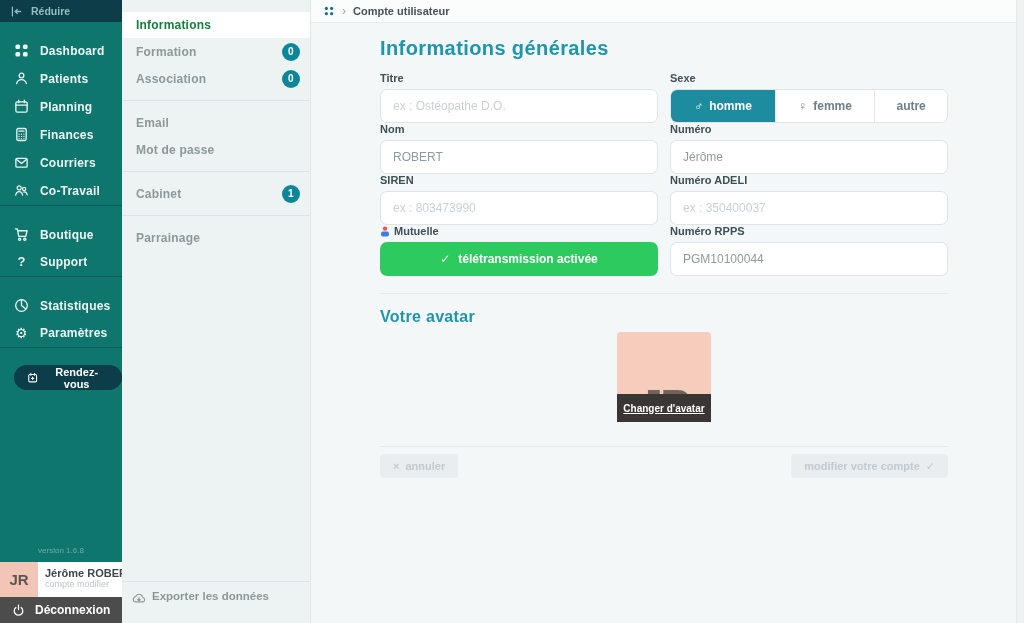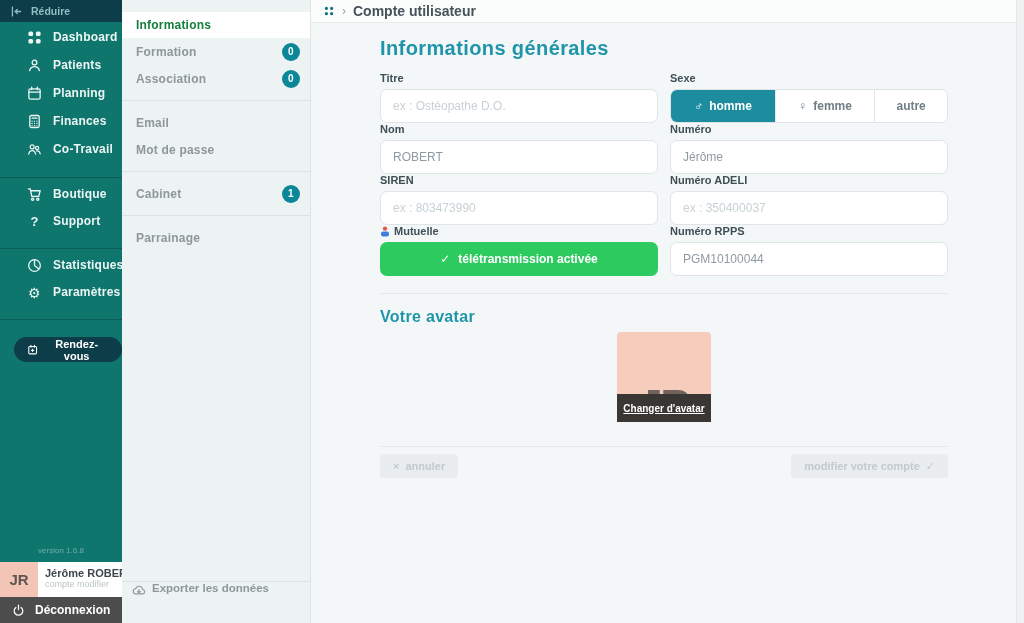--- a/index.html
+++ b/index.html
@@ -3,49 +3,49 @@
 <meta charset="utf-8">
 <style>
   * { margin:0; padding:0; box-sizing:border-box; }
   html,body { width:1024px; height:623px; overflow:hidden; }
   body { font-family:"Liberation Sans","DejaVu Sans",sans-serif; display:flex; background:#f3f7f8; }
 
   
   .main-sidebar { width:122px; flex:0 0 122px; background:#0f766e; color:#edf5f5; display:flex; flex-direction:column; }
   .collapse-bar { height:22px; background:#0c3d48; display:flex; align-items:center; gap:8px; padding:0 10px; font-size:10.5px; color:#93bcc3; font-weight:600; }
   .nav { padding-top:8px; }
-  .nav-item { height:28px; display:flex; align-items:flex-start; gap:11px; padding-left:27px; font-size:12px; font-weight:600; letter-spacing:.2px; cursor:pointer; }
+  .nav-item { height:28px; display:flex; align-items:flex-end; gap:11px; padding-left:14px; font-size:12px; font-weight:600; letter-spacing:.2px; cursor:pointer; }
   .nav-item svg, .nav-item .glyph { width:15px; height:15px; flex:0 0 15px; }
   .glyph { display:inline-flex; align-items:center; justify-content:center; font-size:13px; font-weight:700; }
   .side-sep { border-top:1px solid rgba(0,0,0,.22); margin:7px 0; }
   .rdv-btn { margin:10px auto 0 14px; background:#0c3d48; color:#fff; border:none; border-radius:13px; height:25px; padding:0 13px; font-size:11px; font-weight:700; display:flex; align-items:center; gap:6px; cursor:pointer; }
   .side-spacer { flex:1; }
   .version { font-size:8px; color:rgba(255,255,255,.38); text-align:center; padding-bottom:7px; }
   .user-card { height:35px; background:#fff; display:flex; align-items:stretch; cursor:pointer; }
   .user-avatar { width:38px; flex:0 0 38px; background:#f2c5b6; color:#5f5650; font-weight:700; font-size:15px; display:flex; align-items:center; justify-content:center; }
   .user-info { padding:5px 0 0 7px; overflow:hidden; }
   .user-name { font-size:11px; color:#3d484d; font-weight:700; white-space:nowrap; }
   .user-role { font-size:9px; color:#bcc5c9; }
   .logout { height:26px; background:#4c4c4c; color:#fff; display:flex; align-items:center; gap:10px; padding-left:12px; font-size:12px; font-weight:700; cursor:pointer; }
 
   
   .settings-sidebar { width:189px; flex:0 0 189px; background:#edf2f2; border-right:1px solid #dfe5e5; display:flex; flex-direction:column; font-size:12px; color:#8d989b; }
   .set-item { height:27px; display:flex; align-items:center; padding:0 10px 0 14px; cursor:pointer; font-weight:600; letter-spacing:.2px; }
   .set-item.active { background:#fff; color:#15803d; margin-top:12px; height:26px; }
   .set-badge { margin-left:auto; width:18px; height:18px; border-radius:50%; background:#0c8799; color:#fff; font-size:10px; font-weight:700; display:flex; align-items:center; justify-content:center; }
   .set-sep { border-top:1px solid #dde3e4; margin:8px 0; }
-  .export-row { margin-top:auto; border-top:1px solid #dde3e4; height:42px; padding:0 0 0 10px; display:flex; align-items:flex-start; gap:6px; font-size:11.5px; font-weight:600; cursor:pointer; color:#8d989b; }
+  .export-row { margin-top:auto; border-top:1px solid #dde3e4; height:42px; padding:8px 0 0 10px; display:flex; align-items:flex-start; gap:6px; font-size:11.5px; font-weight:600; cursor:pointer; color:#8d989b; }
   .export-row svg { width:14px; height:14px; margin-top:1px; }
 
   
   .main { flex:1; display:flex; flex-direction:column; background:#f3f7f8; position:relative; }
   .topbar { height:23px; background:#fbfdfd; border-bottom:1px solid #e7ebeb; display:flex; align-items:center; gap:7px; padding-left:12px; flex:0 0 23px; }
   .crumb-grid svg { width:12px; height:12px; display:block; }
   .crumb-chevron { color:#9aa5a8; font-size:12px; line-height:1; }
-  .crumb-text { font-size:14px; color:#46525a; font-weight:600; }
+  .crumb-text { font-size:11px; color:#46525a; font-weight:600; }
   .content { padding:14px 0 0 69px; width:637px; }
   .page-title { font-size:20px; color:#2095aa; font-weight:600; letter-spacing:.4px; margin-bottom:12px; }
   .form-grid { display:grid; grid-template-columns:278px 278px; column-gap:12px; }
   .field label { display:flex; align-items:center; gap:4px; font-size:11px; color:#3f4f56; margin:0 0 5px; font-weight:600; }
   .input { width:100%; height:34px; border:1px solid #dee4e7; border-radius:7px; background:#fff; padding:0 12px; font-size:12px; color:#8e9aa1; outline:none; font-family:inherit; }
   .input::placeholder { color:#c8d1d6; }
   .seg-group { display:flex; height:34px; border-radius:7px; overflow:hidden; border:1px solid #dee4e7; background:#fff; }
   .seg { display:flex; align-items:center; justify-content:center; gap:6px; font-size:12px; color:#707f86; border-left:1px solid #e2e7ea; background:#fff; cursor:pointer; font-weight:600; }
   .seg:first-child { border-left:none; }
   .seg.selected { background:#1d8c9e; color:#fff; }
@@ -104,20 +104,27 @@
     </div>
     <div class="nav-item">
       <svg viewBox="0 0 16 16" fill="none" stroke="currentColor" stroke-width="1.4" stroke-linecap="round">
           <rect x="3" y="1.6" width="10" height="12.8" rx="1.6"></rect>
           <path d="M5.4 4.4h5.2"></path>
           <path d="M5.4 7.6h.01M8 7.6h.01M10.6 7.6h.01M5.4 10h.01M8 10h.01M10.6 10h.01M5.4 12.4h.01M8 12.4h.01M10.6 12.4h.01"></path>
         </svg>
       <span>Finances</span>
     </div>
     <div class="nav-item">
+      <svg viewBox="0 0 16 16" fill="none" stroke="currentColor" stroke-width="1.4" stroke-linecap="round" stroke-linejoin="round">
+          <rect x="2" y="3.5" width="12" height="9.5" rx="1.4"></rect>
+          <path d="M2.5 4.5L8 9l5.5-4.5"></path>
+        </svg>
+      <span>Courriers</span>
+    </div>
+    <div class="nav-item">
       <svg viewBox="0 0 16 16" fill="none" stroke="currentColor" stroke-width="1.3" stroke-linecap="round">
           <circle cx="5.5" cy="5.2" r="2.1"></circle>
           <circle cx="10.8" cy="6.4" r="1.7"></circle>
           <path d="M1.8 13c.5-2.5 2-3.7 3.7-3.7S8.7 10.5 9.2 13"></path>
           <path d="M10.2 9.6c1.8-.3 3.4.8 3.9 3"></path>
         </svg>
       <span>Co-Travail</span>
     </div>
   </nav>
 

